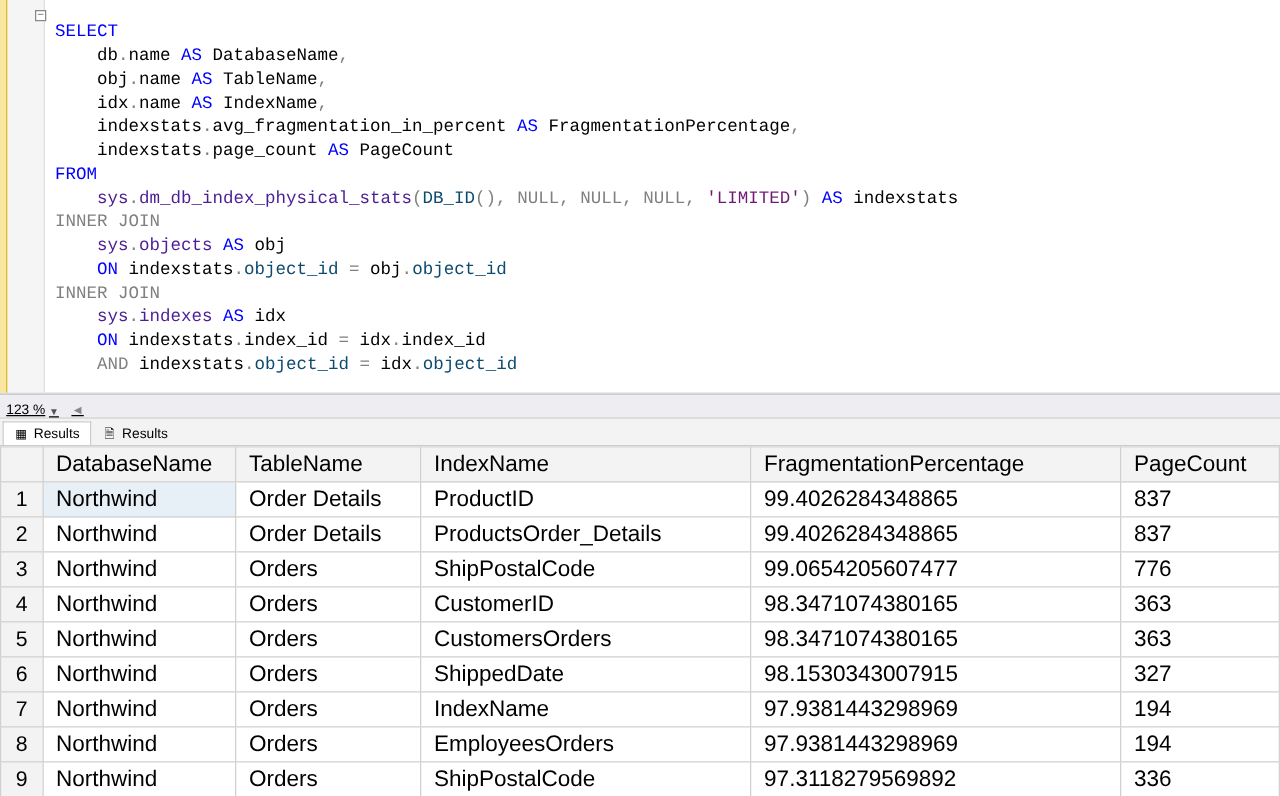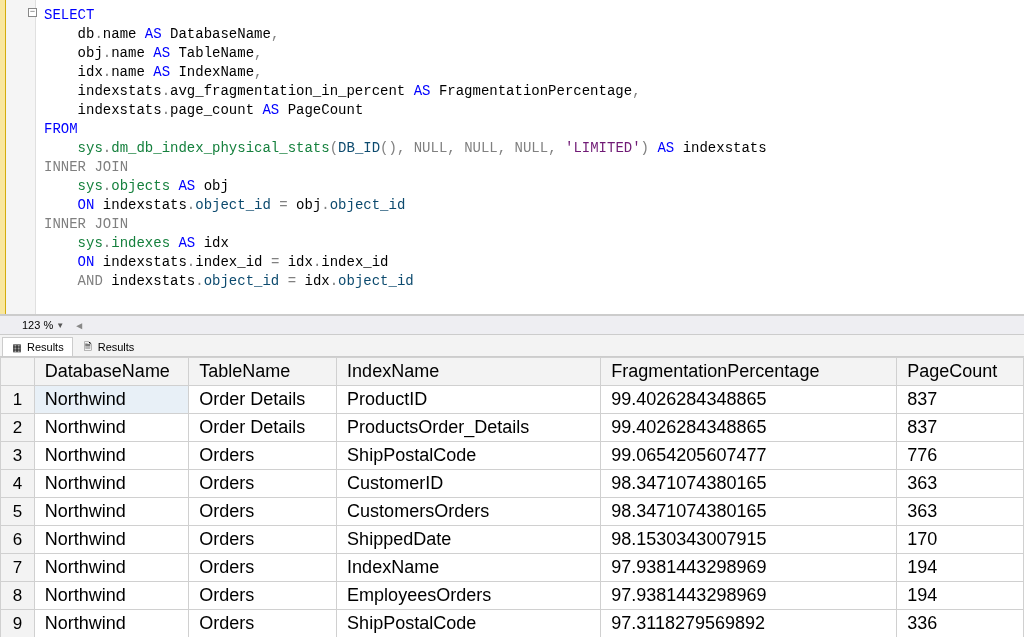--- a/index.html
+++ b/index.html
@@ -46,46 +46,48 @@
     .code-pane {
       flex: 1;
       padding: 6px 8px;
       line-height: 19px;
       white-space: pre;
       overflow: hidden;
       font-size: 14px;
       color: #000;
     }
     .kw-blue { color: #0000ff; }
-    .kw-green { color: #15803d; }
+    .kw-green { color: #4c1d95; }
     .kw-gray { color: #808080; }
     .kw-magenta { color: #0c4a6e; }
     .kw-red { color: #701a75; }
     .code-cutoff {
       position: relative;
+      margin-top: 11px;
     }
     .code-cutoff::after {
       content: '';
       position: absolute;
       bottom: 0;
       left: 0;
       right: 0;
       height: 10px;
       background: linear-gradient(to bottom, transparent, #fff);
     }
     .zoom-bar {
       height: 20px;
       background: #eeeef2;
       border-top: 1px solid #ccc;
       border-bottom: 1px solid #ccc;
       display: flex;
-      align-items: center;
-      padding: 0 22px;
+      align-items: flex-end;
+      padding: 0 5px;
       font-family: 'Segoe UI', Arial, sans-serif;
       font-size: 11px;
+      text-decoration: underline;
     }
     .zoom-value { margin-right: 3px; }
     .zoom-caret {
       font-size: 8px;
       color: #555;
       margin-right: 10px;
     }
     .scroll-left {
       font-size: 10px;
       color: #888;
@@ -241,21 +243,21 @@
           <td>CustomersOrders</td>
           <td>98.3471074380165</td>
           <td>363</td>
         </tr>
         <tr>
           <td class="rownum">6</td>
           <td>Northwind</td>
           <td>Orders</td>
           <td>ShippedDate</td>
           <td>98.1530343007915</td>
-          <td>170</td>
+          <td>327</td>
         </tr>
         <tr>
           <td class="rownum">7</td>
           <td>Northwind</td>
           <td>Orders</td>
           <td>IndexName</td>
           <td>97.9381443298969</td>
           <td>194</td>
         </tr>
         <tr>

